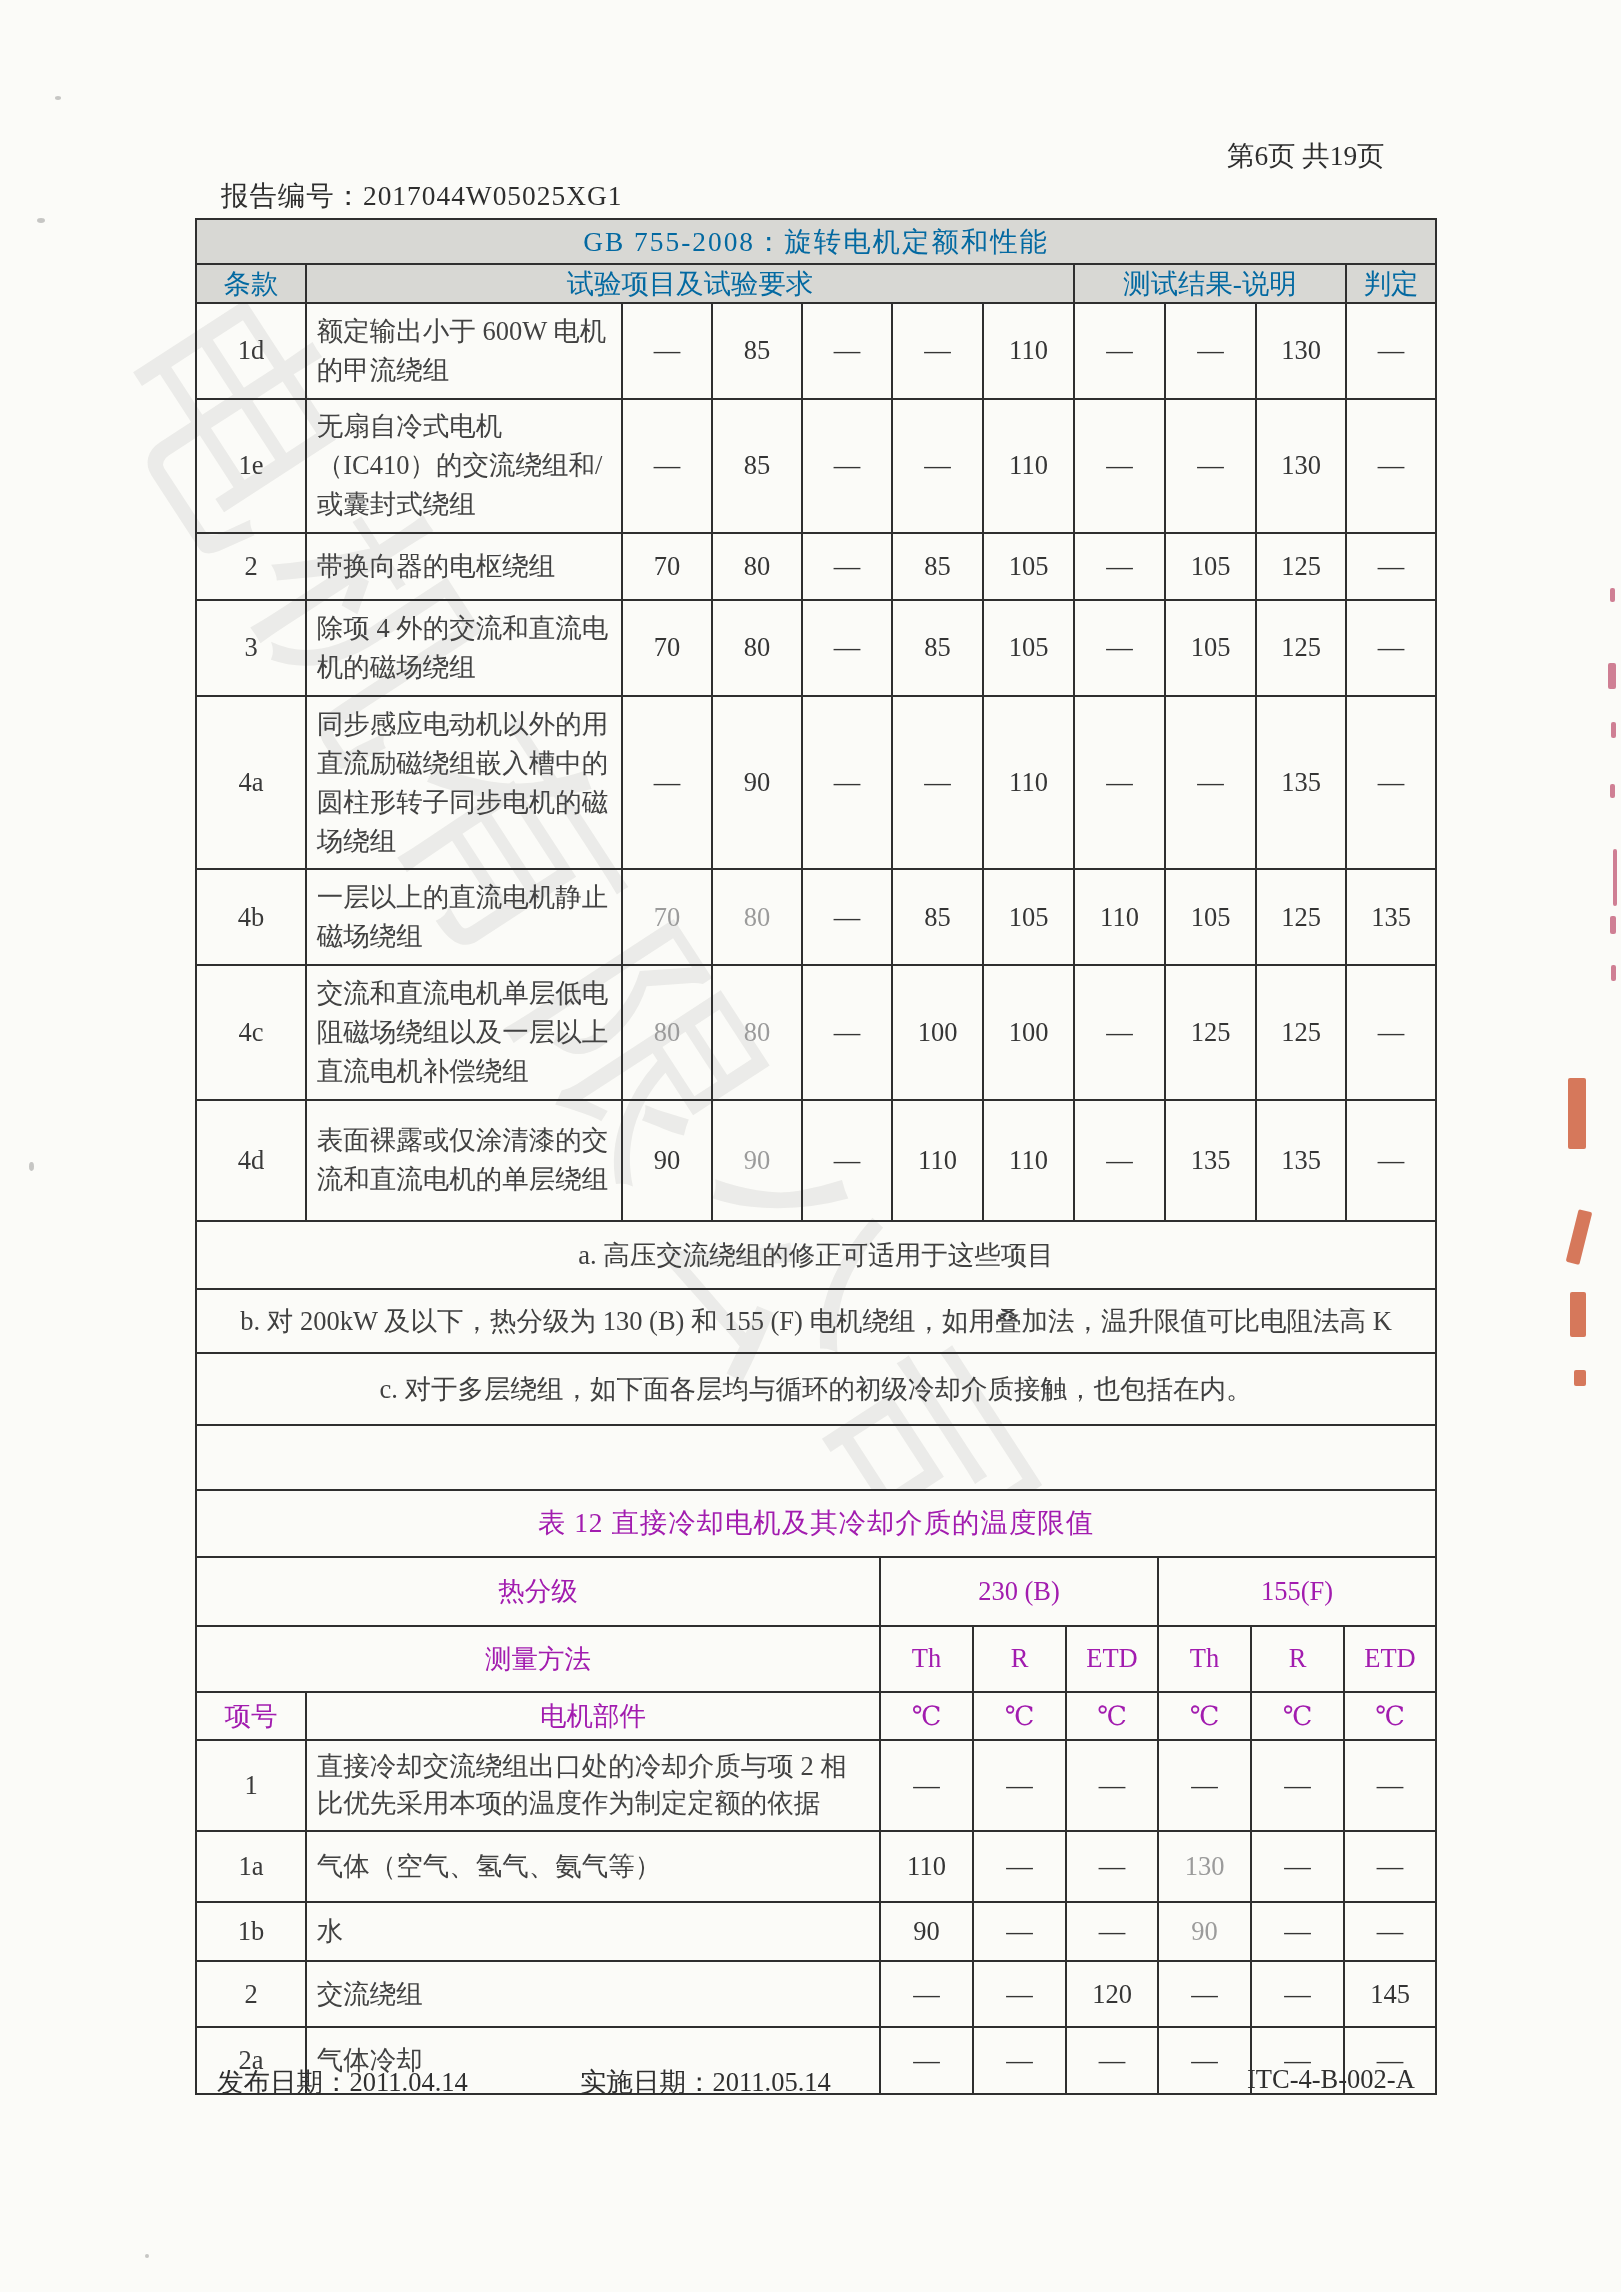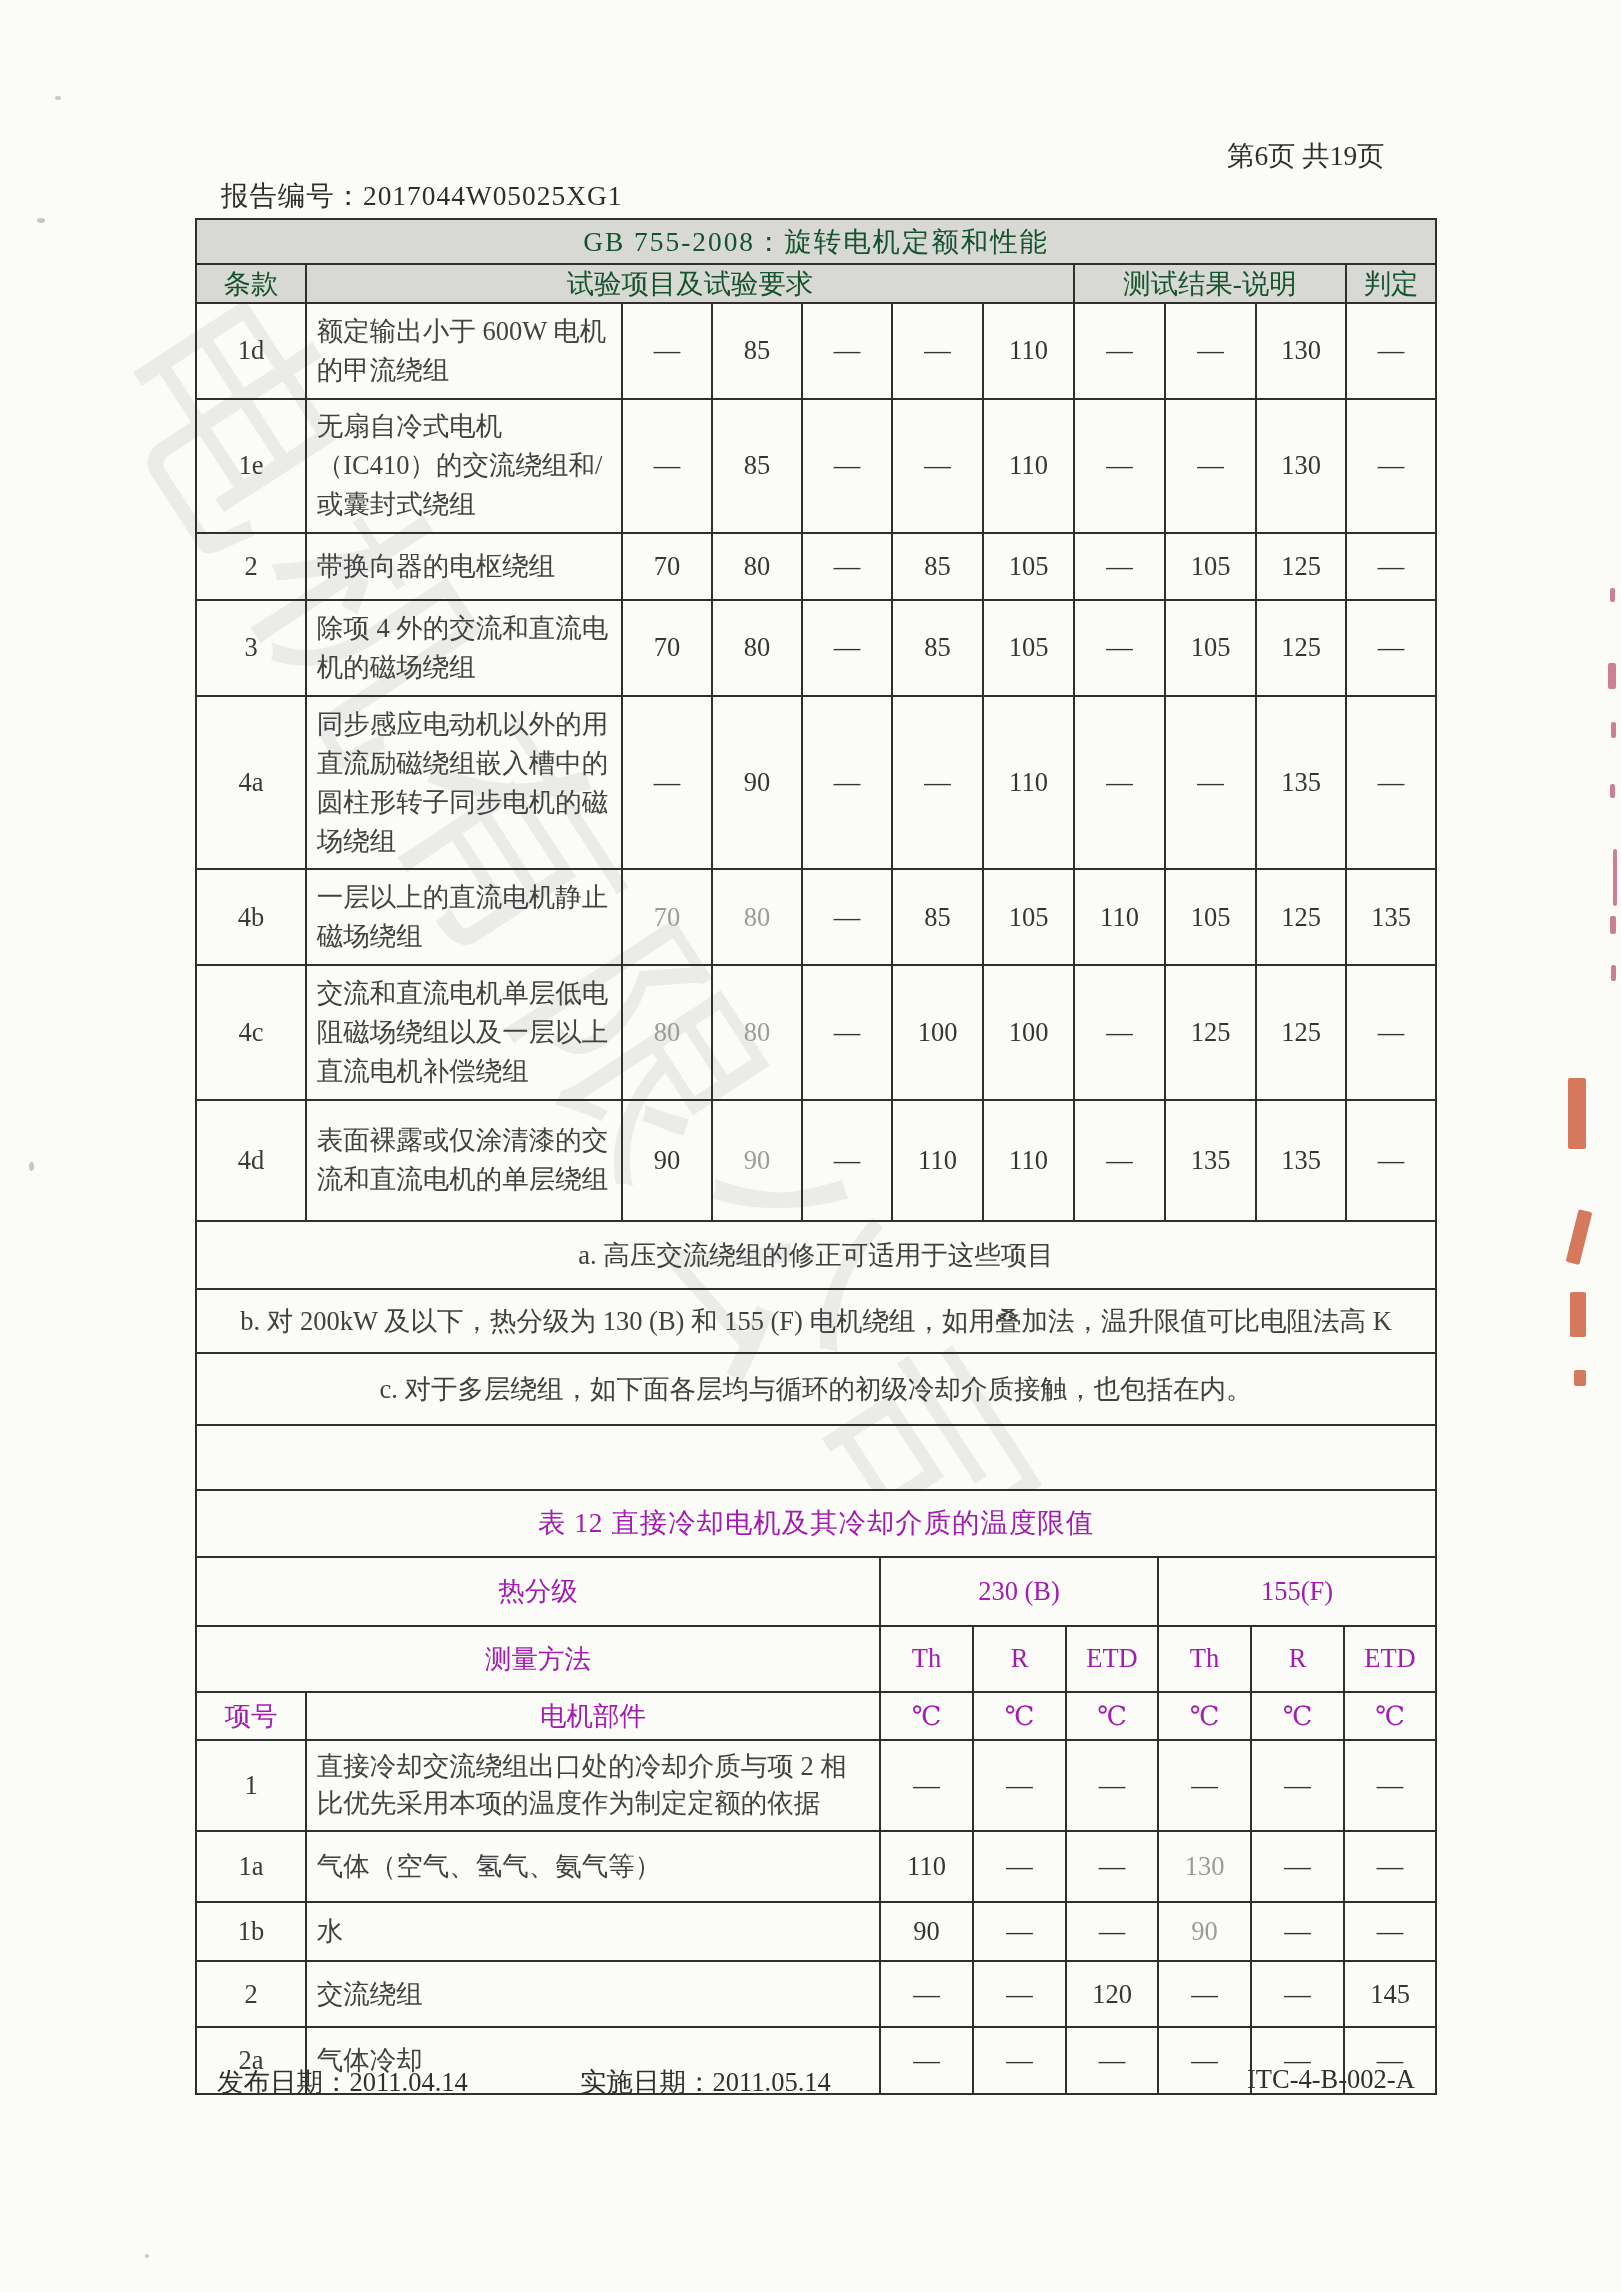--- a/index.html
+++ b/index.html
@@ -17,21 +17,21 @@
 
   
   .tables{position:absolute;left:195px;top:218px;width:1241px;}
   table{border-collapse:collapse;table-layout:fixed;width:1241px;}
   #t2{margin-top:-2.9px;}
   td{border:2px solid #2f2f2f;text-align:center;vertical-align:middle;
      font-size:26.5px;color:#3a3a3a;padding:0;overflow:hidden;}
   #t1,#t2{border:2.9px solid #2a2a2a;}
 
   .title-cell{background:#d8d8d4;font-size:28px;letter-spacing:2px;color:#262626;}
-  #t1 thead td{background:#d8d8d4;font-size:27.4px;color:#14532d;}
+  #t1 thead td{background:#d8d8d4;font-size:27.4px;color:#0369a1;}
   #t1 thead tr:nth-child(1){height:45px;}
   #t1 thead tr:nth-child(2){height:39px;}
 
   #t1 tbody tr:nth-child(1){height:83px;margin-top:8px;}
   #t1 tbody tr:nth-child(2){height:122px;}
   #t1 tbody tr:nth-child(3){height:67px;}
   #t1 tbody tr:nth-child(4){height:86px;}
   #t1 tbody tr:nth-child(5){height:156px;}
   #t1 tbody tr:nth-child(6){height:84px;}
   #t1 tbody tr:nth-child(7){height:120px;}

